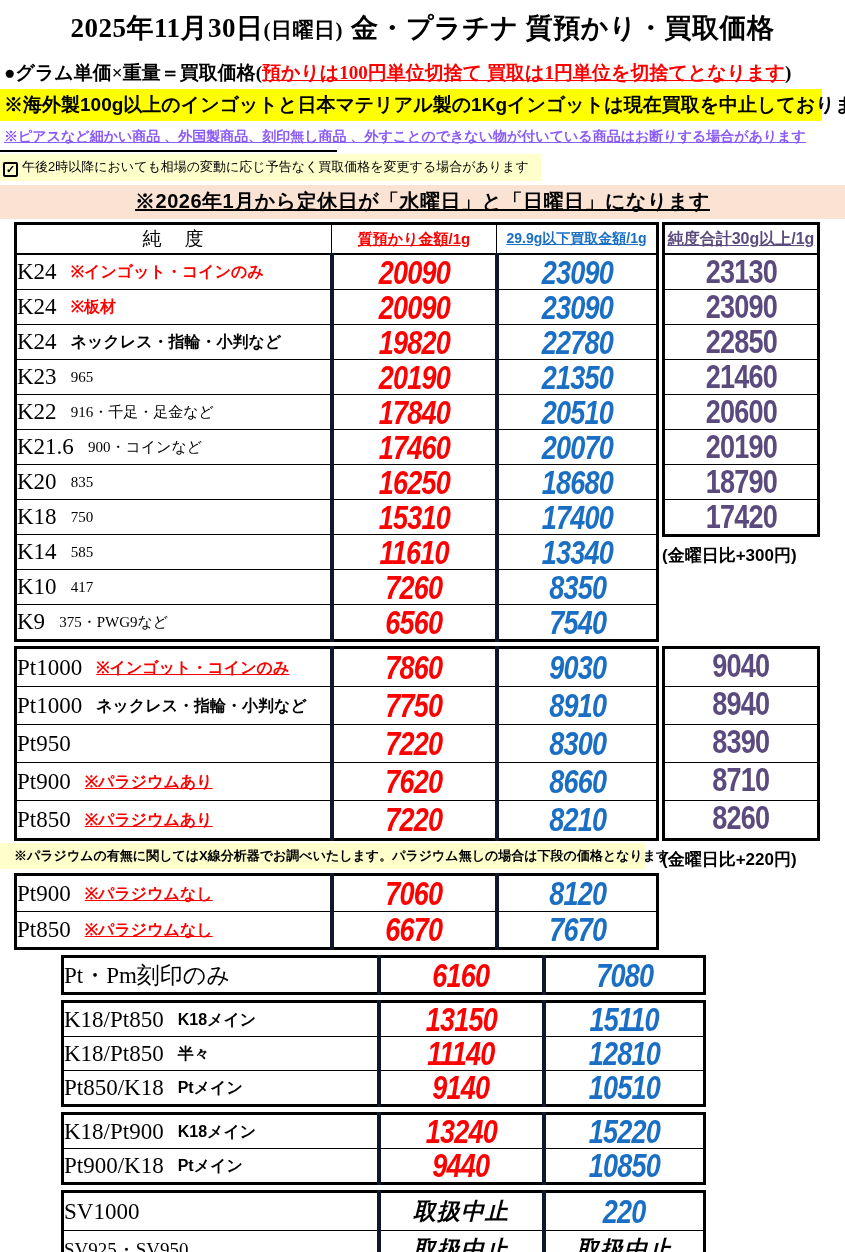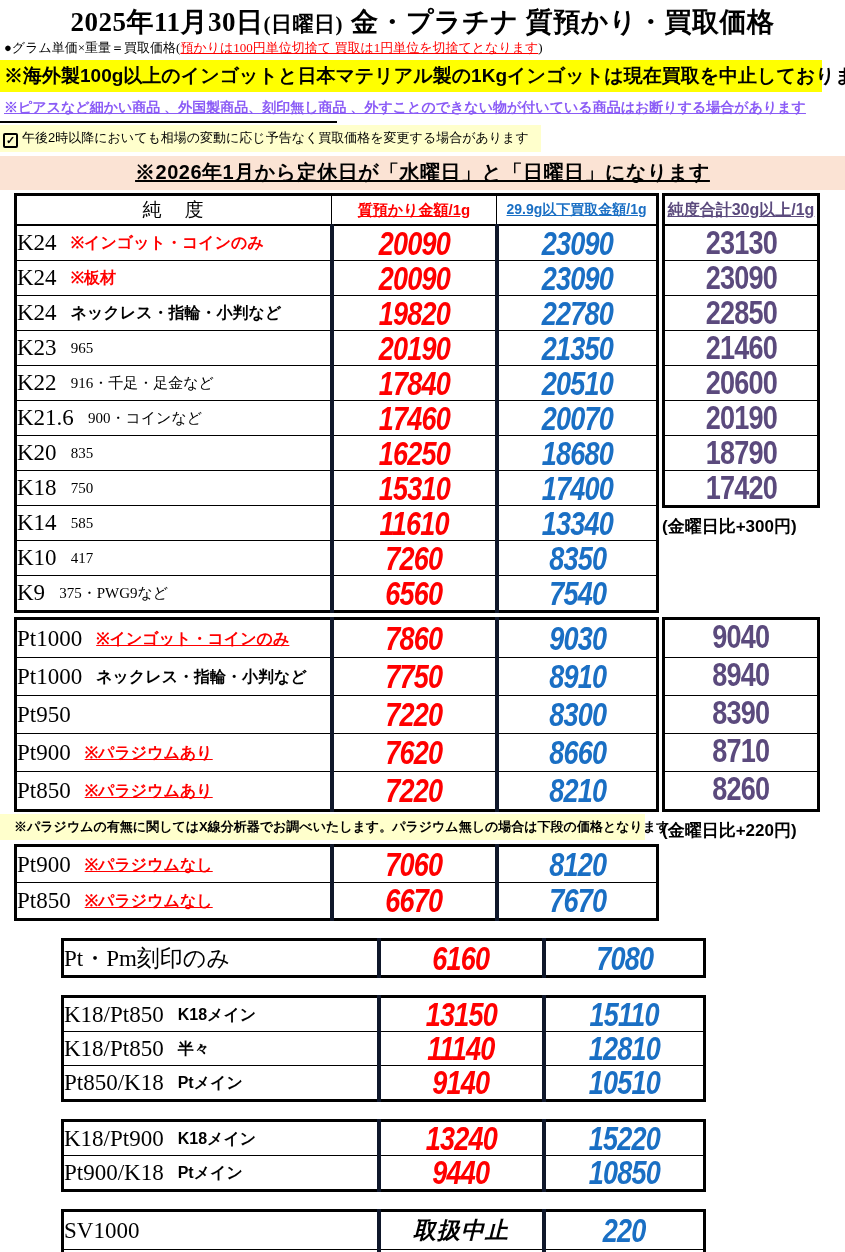--- a/index.html
+++ b/index.html
@@ -3,27 +3,27 @@
 <meta charset="utf-8">
 <style>
   html,body{margin:0;padding:0;background:#fff;}
   .sheet{
     width:845px;height:1252px;position:relative;overflow:hidden;background:#fff;
     font-family:"Liberation Sans",sans-serif;color:#000;
   }
   
   .title{
     text-align:center;font-family:"Liberation Serif",serif;font-weight:bold;
-    font-size:27px;padding-top:7px;line-height:1.15;letter-spacing:0.5px;
+    font-size:27px;padding-top:13px;line-height:1.15;letter-spacing:0.5px;
   }
   .title .day{font-size:21px;}
   .title .rest{margin-left:8px;}
   .formula{
-    font-family:"Liberation Serif",serif;font-weight:normal;font-size:13px;
-    margin:1px 0 0 4px;white-space:nowrap;
+    font-family:"Liberation Serif",serif;font-weight:bold;font-size:19px;
+    margin:16px 0 0 4px;white-space:nowrap;
   }
   .formula .red-u{color:#ff0000;text-decoration:underline;}
   .band-yellow{
     background:#ffff00;font-weight:bold;font-size:19px;width:818px;
     padding:3px 0 3px 4px;margin-top:3px;white-space:nowrap;
   }
   .notice-refuse{
     color:#8b5cf6;font-weight:bold;font-size:14px;text-decoration:underline;
     margin:7px 0 0 4px;white-space:nowrap;
   }
@@ -75,21 +75,21 @@
   .bulk-cell{text-align:center;}
   .bulk-cell + .bulk-cell{border-top:1px solid #000;}
   .bulk-cell .num{color:#5b4a7d;}
   .bk34 .bulk-cell{height:34px;line-height:34px;}
   .bk37 .bulk-cell{height:37px;line-height:37px;}
   .fri-note{font-weight:bold;font-size:17px;margin-top:7px;white-space:nowrap;}
   .pd-note{
     display:inline-block;background:#ffffcc;font-size:13px;font-weight:bold;
     width:631px;padding:4px 0 4px 14px;margin:2px 0 1px 0;white-space:nowrap;
   }
-  .gap4{margin-top:4px;} .gap5{margin-top:17px;padding-left:47px;} .gap3{margin-top:3px;}
+  .gap4{margin-top:4px;} .gap5{margin-top:5px;padding-left:47px;} .gap3{margin-top:3px;}
 </style>
 </head>
 <body>
 
 <div class="sheet">
 
   <div class="title">
     <span>2025年11月30日</span><span class="day">(日曜日)</span><span class="rest">金・プラチナ 質預かり・買取価格</span>
   </div>
 

